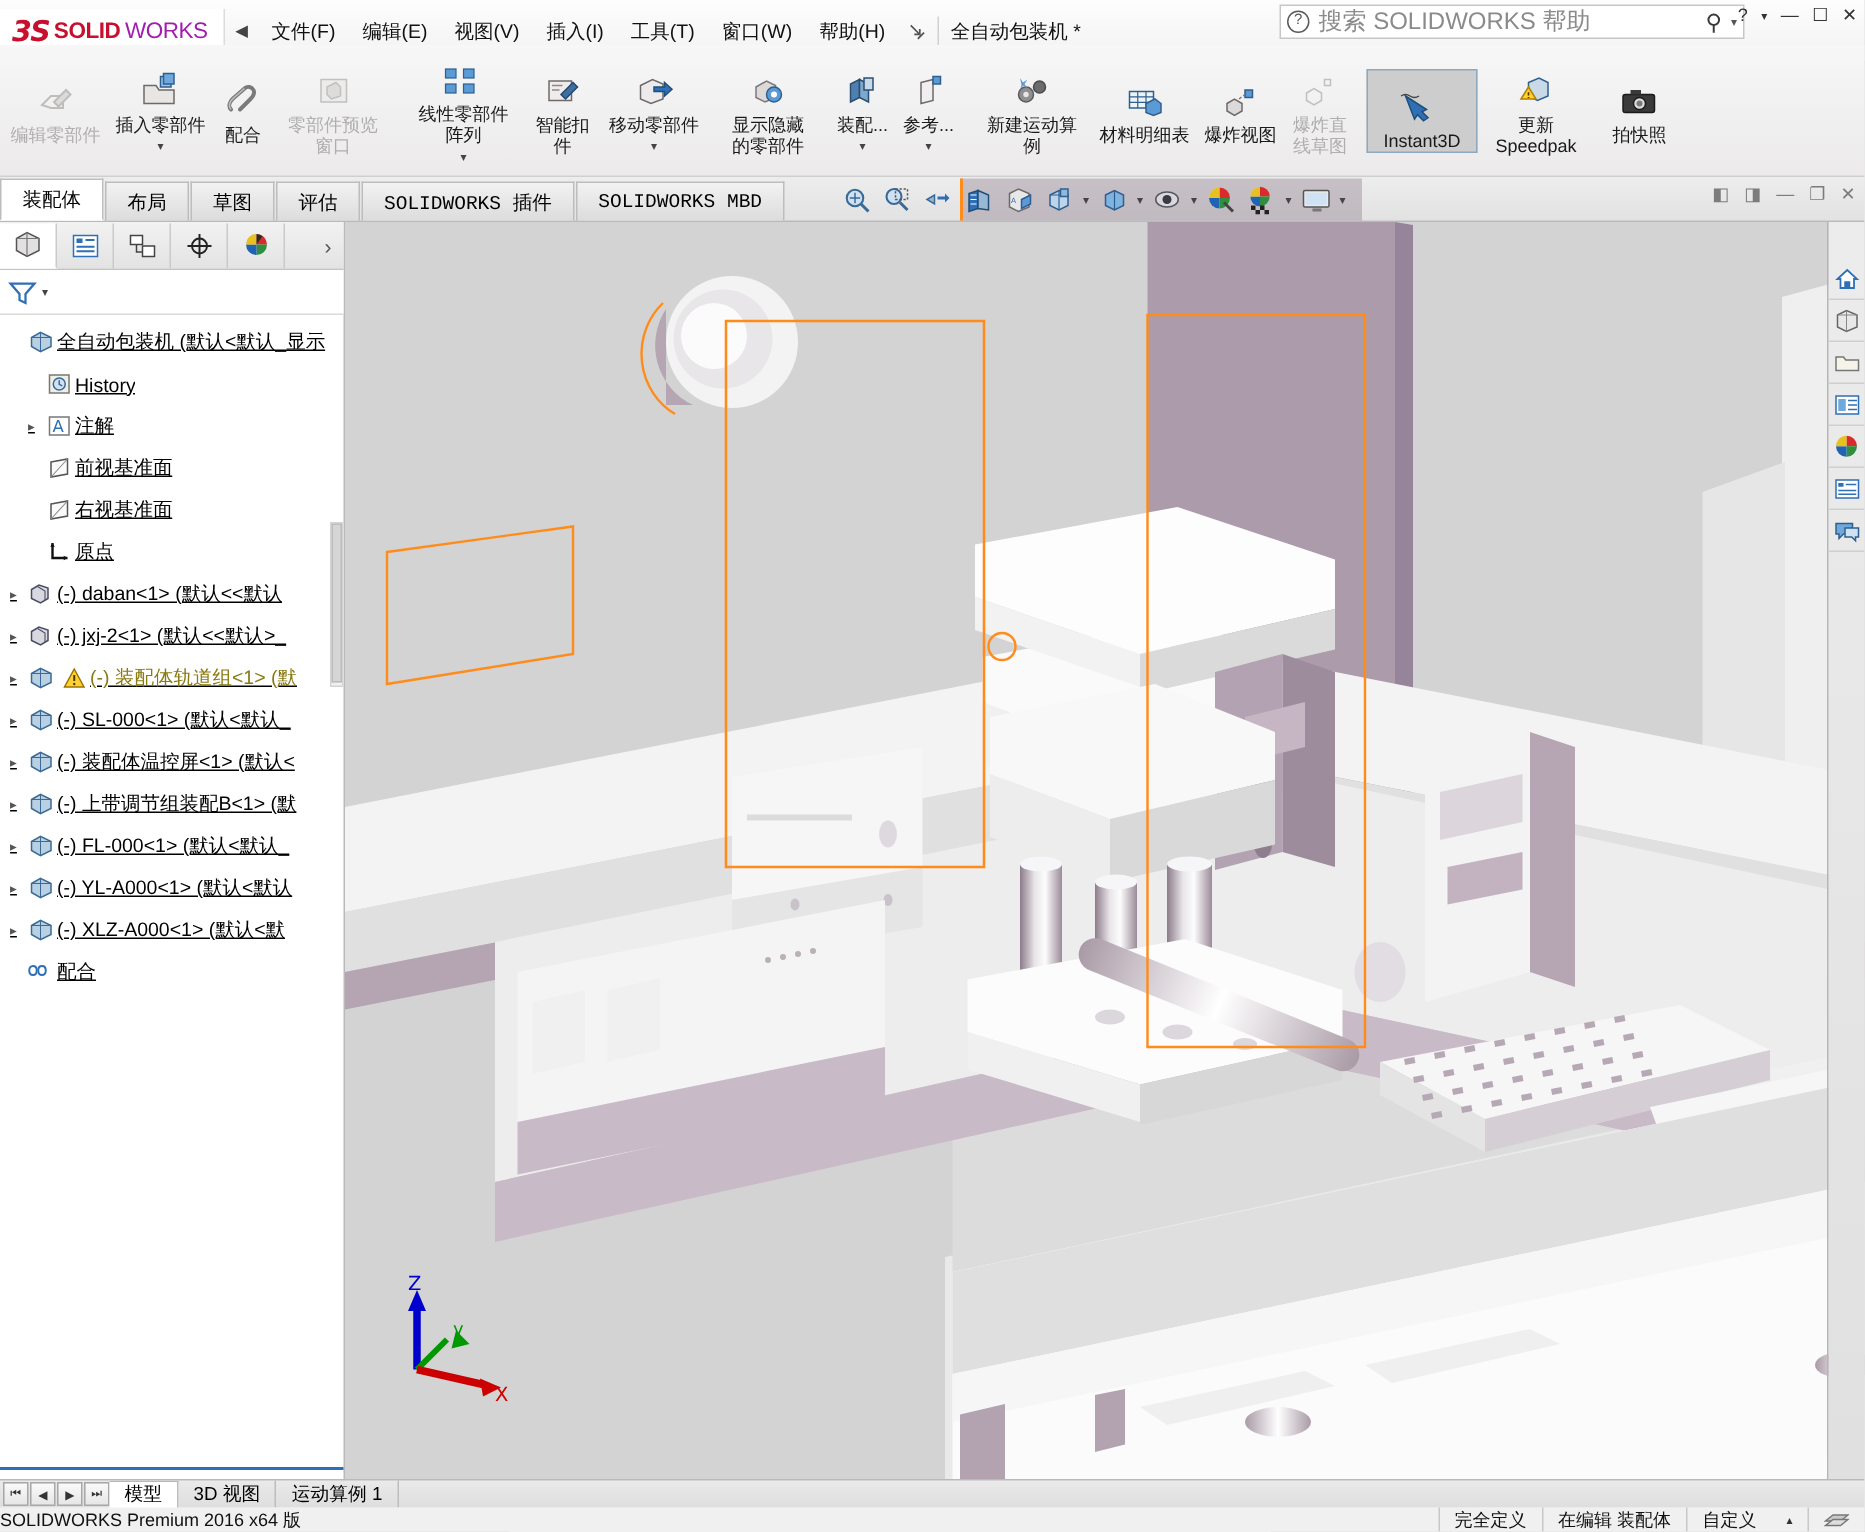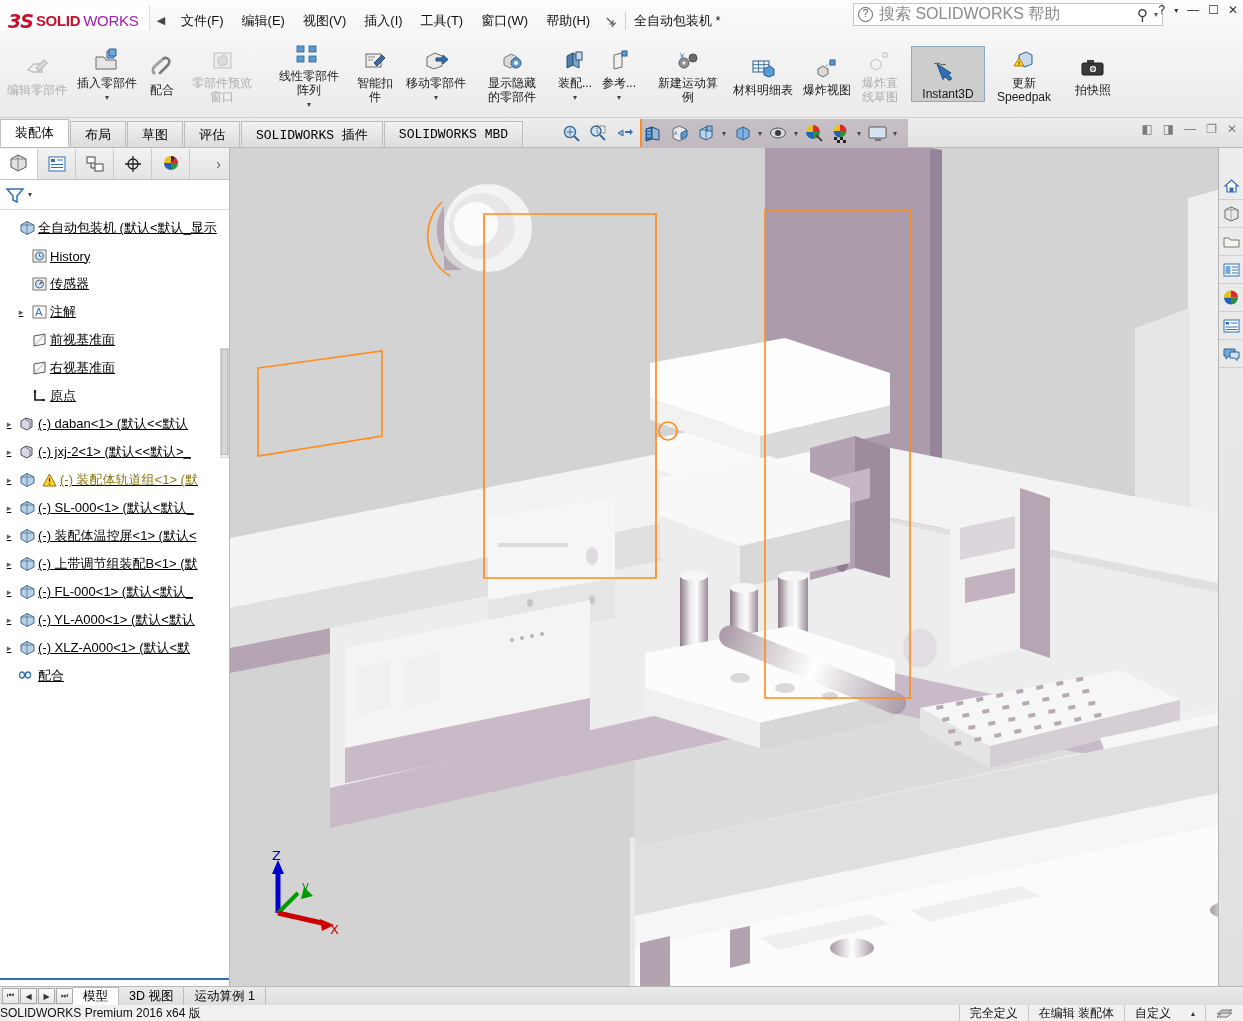--- a/index.html
+++ b/index.html
@@ -596,31 +596,20 @@
         <span class="tico">
           <svg width="17" height="16" viewBox="0 0 17 16">
               <rect x="2" y="2" width="13" height="12" fill="#f0efe4" stroke="#777"></rect>
           <circle cx="8.5" cy="8" r="4" fill="#cfe2f3" stroke="#3a6a96"></circle>
               <path d="M8.5 5.5 v2.7 l2 1" stroke="#3a6a96" fill="none"></path>
             </svg>
         </span>
         <span class="tlbl">History</span>
       </div>
 
-      <div class="trow ind1">
-        <span class="exp"></span>
-        <span class="tico">
-          <svg width="17" height="16" viewBox="0 0 17 16">
-              <rect x="2" y="2" width="13" height="12" fill="#f0efe4" stroke="#777"></rect>
-          <circle cx="8.5" cy="8" r="4" fill="#cfe2f3" stroke="#3a6a96"></circle>
-              <path d="M8.5 8 l2.5 -2" stroke="#c00" stroke-width="1.2"></path>
-            </svg>
-        </span>
-        <span class="tlbl">传感器</span>
-      </div>
 
       <div class="trow ind1">
         <span class="exp">▸</span>
         <span class="tico">
           <svg width="17" height="16" viewBox="0 0 17 16">
               <rect x="2" y="2" width="13" height="12" fill="#fff" stroke="#777"></rect>
           <text x="4" y="12" font-size="11" fill="#2f6fb5" font-family="DejaVu Sans">A</text>
             </svg>
         </span>
         <span class="tlbl">注解</span>

